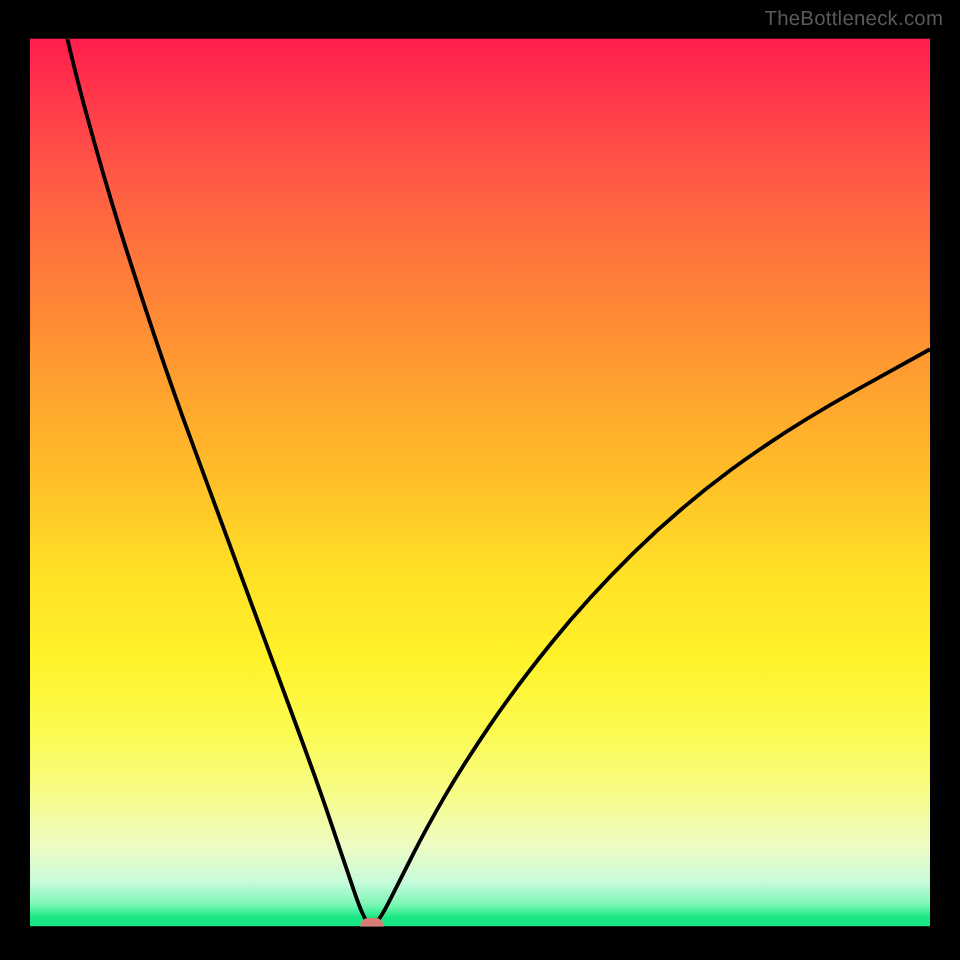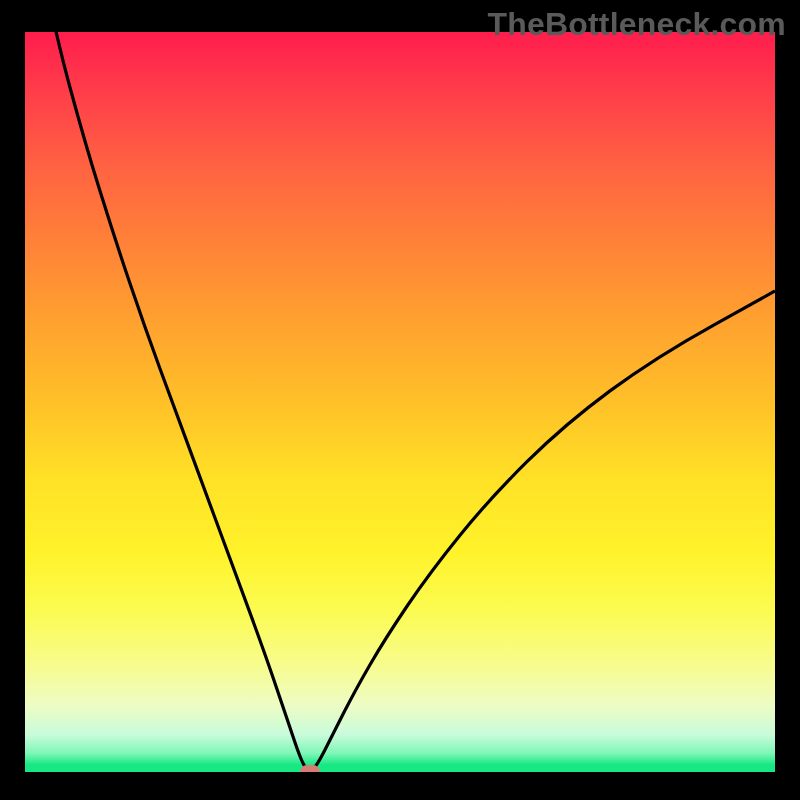--- a/index.html
+++ b/index.html
@@ -13,22 +13,22 @@
   .frame {
     position: relative;
     width: 800px;
     height: 800px;
     background: #000000;
   }
   .watermark {
     position: absolute;
     top: 6px;
     right: 14px;
-    font-size: 32px;
-    font-weight: 700;
+    font-size: 17px;
+    font-weight: 400;
     color: #5a5a5a;
     letter-spacing: 0.2px;
     z-index: 5;
   }
   .plot {
     position: absolute;
     left: 25px;
     top: 32px;
     width: 750px;
     height: 740px;

